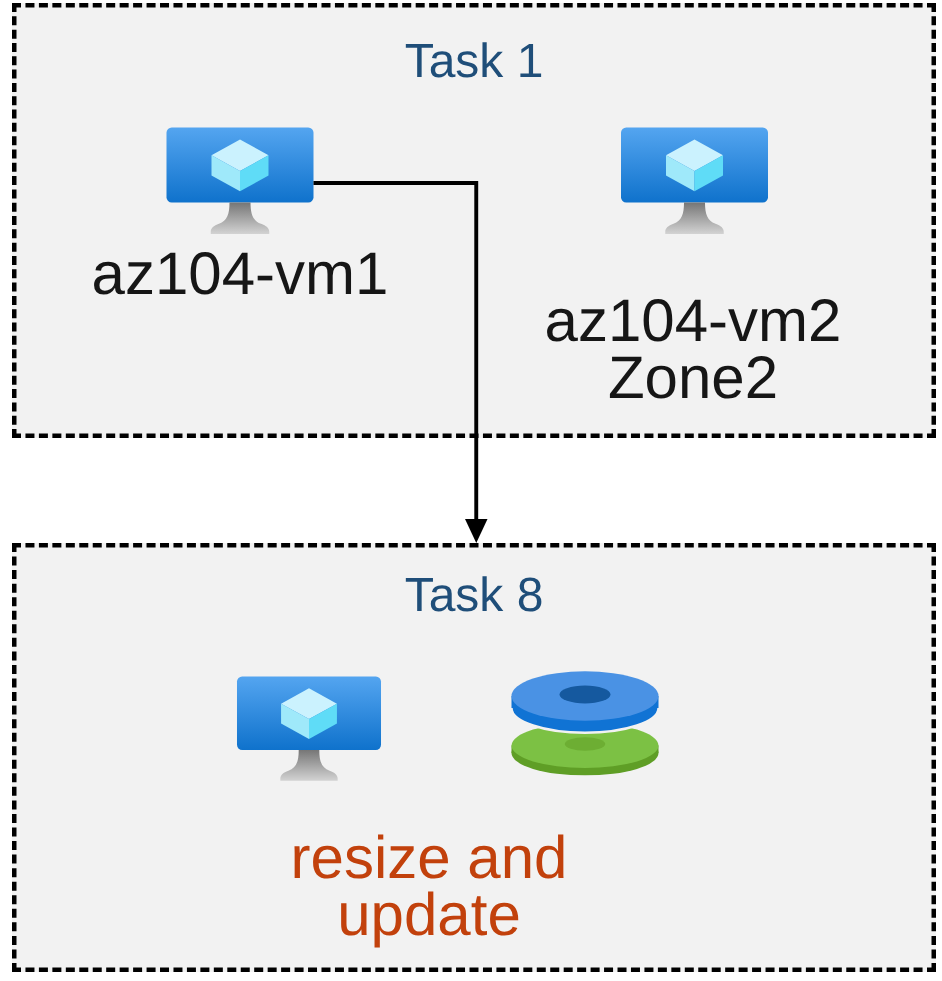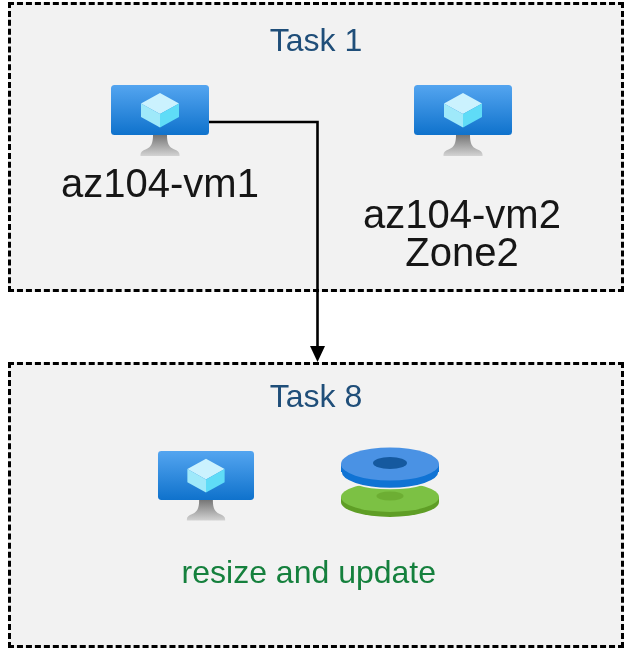--- a/index.html
+++ b/index.html
@@ -18,22 +18,22 @@
     font-size:32px;line-height:40px;color:#1f4e79;font-weight:400;
   }
   .t1 .task-title{top:15px;}
   .t2 .task-title{top:11px;}
   .icon{position:absolute;}
   .vm-label{
     position:absolute;width:240px;text-align:center;
     font-size:40px;line-height:38px;color:#161616;
   }
   .caption{
-    position:absolute;width:300px;text-align:right;
-    font-size:32px;line-height:38px;color:#15803d;
+    position:absolute;width:300px;text-align:center;
+    font-size:40px;line-height:38px;color:#c2410c;
   }
   .connector{position:absolute;left:0;top:0;pointer-events:none;z-index:5;}
   .defs-holder{position:absolute;width:0;height:0;overflow:hidden;}
 </style>
 </head>
 <body>
 
 <svg class="defs-holder" aria-hidden="true">
   <defs>
     <linearGradient id="gradScreen" x1="0" y1="0" x2="0" y2="1">

